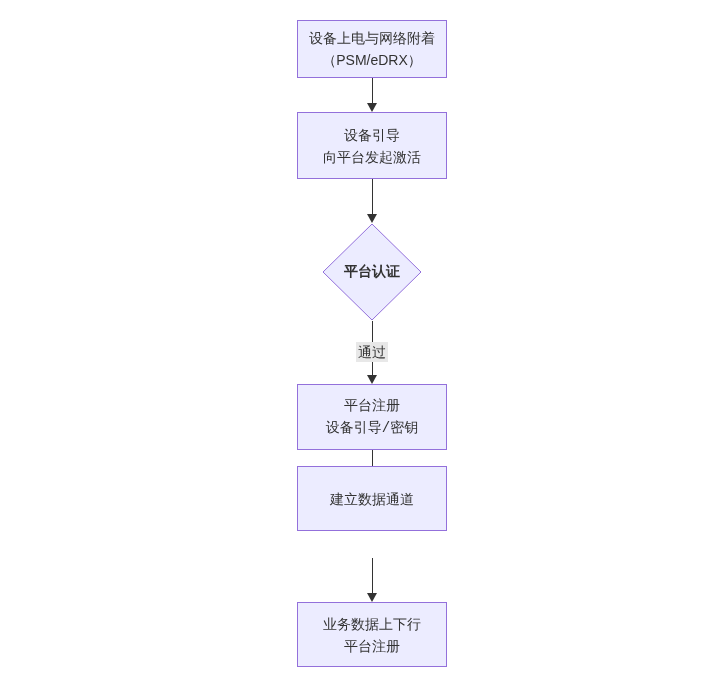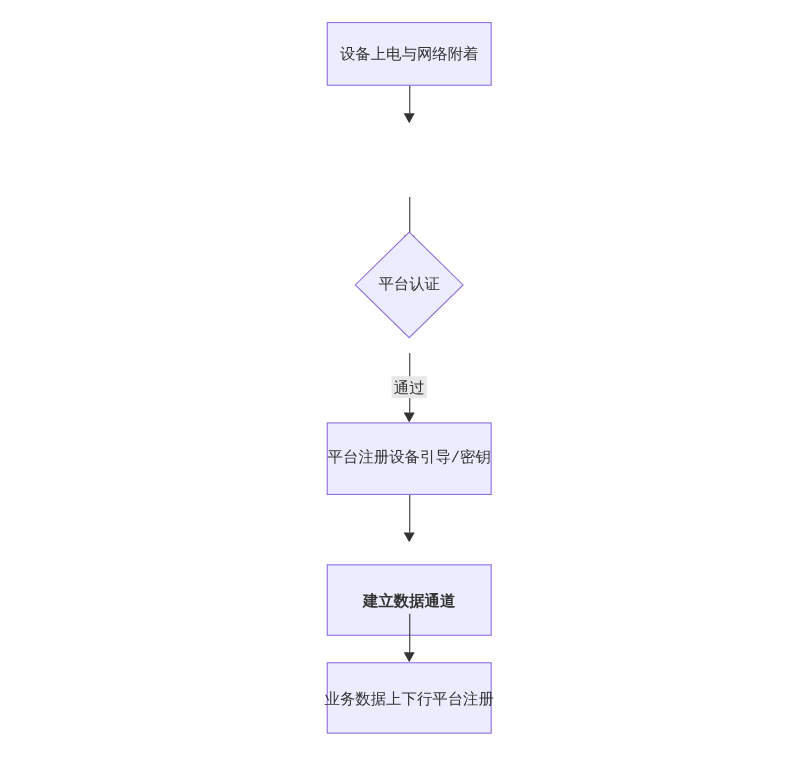--- a/index.html
+++ b/index.html
@@ -19,20 +19,21 @@
     position: absolute;
     left: 297px;
     width: 150px;
     box-sizing: border-box;
     background: #ECECFF;
     border: 1px solid #9370DB;
     color: #333333;
     font-size: 14px;
     line-height: 22px;
     display: flex;
+    flex-direction: column;
     align-items: center;
     justify-content: center;
     text-align: center;
   }
   .node.rect span {
     display: block;
     white-space: nowrap;
   }
   .connector {
     position: absolute;
@@ -50,23 +51,24 @@
   .connector .arrowhead {
     width: 0;
     height: 0;
     border-left: 5px solid transparent;
     border-right: 5px solid transparent;
     border-top: 9px solid #333333;
   }
   .diamond-wrap {
     position: absolute;
     left: 322px;
-    top: 210px;
+    top: 223px;
     width: 100px;
     height: 98px;
+    font-weight: bold;
   }
   .diamond-wrap svg {
     position: absolute;
     left: 0;
     top: 0;
   }
   .diamond-label {
     position: absolute;
     left: 50%;
     top: 50%;
@@ -88,27 +90,32 @@
     white-space: nowrap;
   }
 </style>
 </head>
 <body>
 
 <div class="canvas">
 
   <div class="node rect" style="top: 20px; height: 58px;">
     <span>设备上电与网络附着</span>
+    <span>（PSM/eDRX）</span>
   </div>
 
   <div class="connector" style="top: 78px; height: 34px;">
     <div class="line"></div>
     <div class="arrowhead"></div>
   </div>
 
+  <div class="node rect" style="top: 112px; height: 67px;">
+    <span>设备引导</span>
+    <span>向平台发起激活</span>
+  </div>
 
   <div class="connector" style="top: 179px; height: 44px;">
     <div class="line"></div>
     <div class="arrowhead"></div>
   </div>
 
   <div class="diamond-wrap">
     <svg width="100" height="98" viewBox="0 0 100 98">
       <polygon points="50,1 99,49 50,97 1,49" fill="#ECECFF" stroke="#9370DB" stroke-width="1"></polygon>
     </svg>
@@ -124,21 +131,21 @@
   <div class="node rect" style="top: 384px; height: 66px; font-family: Liberation Mono, monospace;">
     <span>平台注册</span>
     <span>设备引导/密钥</span>
   </div>
 
   <div class="connector" style="top: 450px; height: 43px;">
     <div class="line"></div>
     <div class="arrowhead"></div>
   </div>
 
-  <div class="node rect" style="top: 513px; height: 65px; font-weight: bold;">
+  <div class="node rect" style="top: 466px; height: 65px;">
     <span>建立数据通道</span>
   </div>
 
   <div class="connector" style="top: 558px; height: 44px;">
     <div class="line"></div>
     <div class="arrowhead"></div>
   </div>
 
   <div class="node rect" style="top: 602px; height: 65px;">
     <span>业务数据上下行</span>

